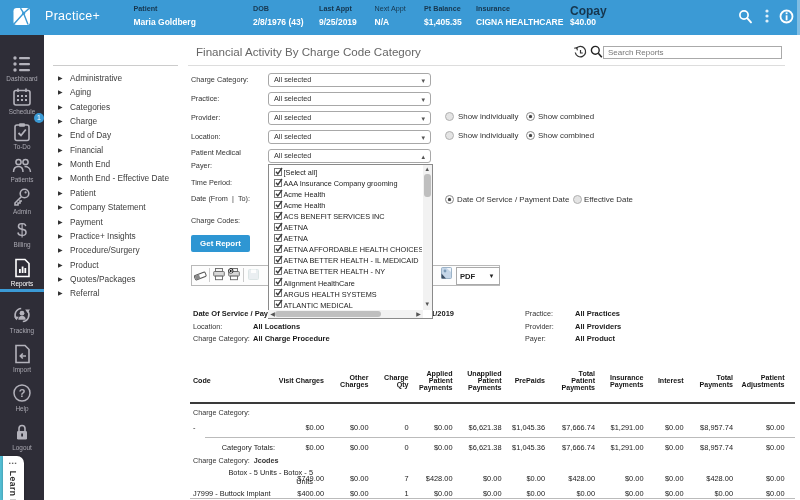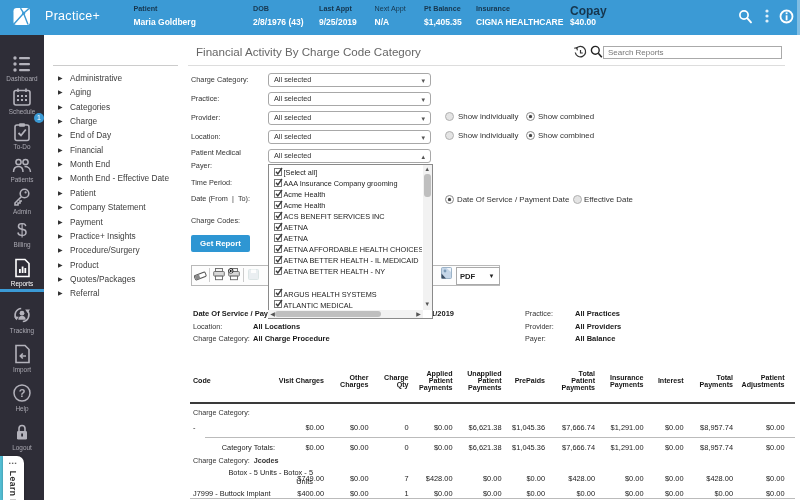--- a/index.html
+++ b/index.html
@@ -276,21 +276,21 @@
 <div class="infb" style="left:354px;width:100px;text-align:right;top:308px">10/1/2019 - 10/31/2019</div>
 <div class="inf" style="left:193px;top:320.5px">Location:</div>
 <div class="infb" style="left:253px;top:320.5px">All Locations</div>
 <div class="inf" style="left:193px;top:333px">Charge Category:</div>
 <div class="infb" style="left:253px;top:333px">All Charge Procedure</div>
 <div class="inf" style="left:525px;top:308.0px">Practice:</div>
 <div class="infb" style="left:575px;top:308.0px">All Practices</div>
 <div class="inf" style="left:525px;top:320.7px">Provider:</div>
 <div class="infb" style="left:575px;top:320.7px">All Providers</div>
 <div class="inf" style="left:525px;top:333.4px">Payer:</div>
-<div class="infb" style="left:575px;top:333.4px">All Balance</div>
+<div class="infb" style="left:575px;top:333.4px">All Product</div>
 <div class="hdr" style="left:193px;top:378px;text-align:left">Code</div>
 <div class="hdr" style="left:234px;width:90px;top:378.15px">Visit Charges</div>
 <div class="hdr" style="left:278.5px;width:90px;top:374.8px">Other<br>Charges</div>
 <div class="hdr" style="left:318.5px;width:90px;top:374.8px">Charge<br>Qty</div>
 <div class="hdr" style="left:362.5px;width:90px;top:371.45px">Applied<br>Patient<br>Payments</div>
 <div class="hdr" style="left:411.5px;width:90px;top:371.45px">Unapplied<br>Patient<br>Payments</div>
 <div class="hdr" style="left:455px;width:90px;top:378.15px">PrePaids</div>
 <div class="hdr" style="left:505px;width:90px;top:371.45px">Total<br>Patient<br>Payments</div>
 <div class="hdr" style="left:553.5px;width:90px;top:374.8px">Insurance<br>Payments</div>
 <div class="hdr" style="left:593.5px;width:90px;top:378.15px">Interest</div>
@@ -423,20 +423,28 @@
       <div class="lrow" style="left:15.5px;top:1px">AETNA BETTER HEALTH - IL MEDICAID</div>
     </div>
 <div class="abs" style="left:268px;top:265.4500000000001px;width:154px;height:11px;z-index:51;overflow:hidden">
       <div class="cb">
         <svg style="position:absolute;left:0.5px;top:-2px" width="8" height="8" viewBox="0 0 8 8">
           <path d="M1 4.8 L2.8 6.8 L7 1" fill="none" stroke="#3a3a3a" stroke-width="1.4"></path>
         </svg>
       </div>
       <div class="lrow" style="left:15.5px;top:1px">AETNA BETTER HEALTH - NY</div>
     </div>
+<div class="abs" style="left:268px;top:276.5000000000001px;width:154px;height:11px;z-index:51;overflow:hidden">
+      <div class="cb">
+        <svg style="position:absolute;left:0.5px;top:-2px" width="8" height="8" viewBox="0 0 8 8">
+          <path d="M1 4.8 L2.8 6.8 L7 1" fill="none" stroke="#3a3a3a" stroke-width="1.4"></path>
+        </svg>
+      </div>
+      <div class="lrow" style="left:15.5px;top:1px">Alignment HealthCare</div>
+    </div>
 <div class="abs" style="left:268px;top:287.5500000000001px;width:154px;height:11px;z-index:51;overflow:hidden">
       <div class="cb">
         <svg style="position:absolute;left:0.5px;top:-2px" width="8" height="8" viewBox="0 0 8 8">
           <path d="M1 4.8 L2.8 6.8 L7 1" fill="none" stroke="#3a3a3a" stroke-width="1.4"></path>
         </svg>
       </div>
       <div class="lrow" style="left:15.5px;top:1px">ARGUS HEALTH SYSTEMS</div>
     </div>
 <div class="abs" style="left:268px;top:298.60000000000014px;width:154px;height:11px;z-index:51;overflow:hidden">
       <div class="cb">

